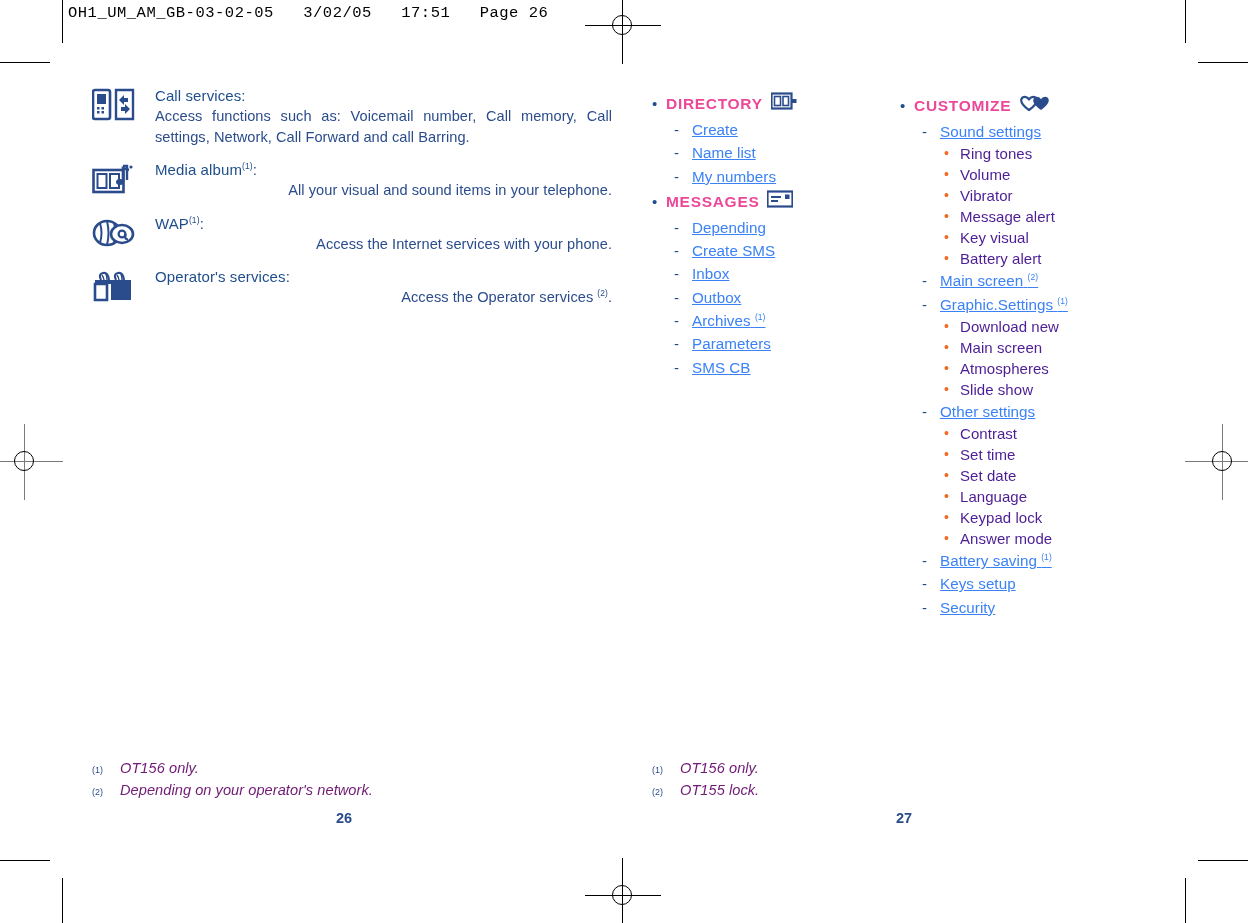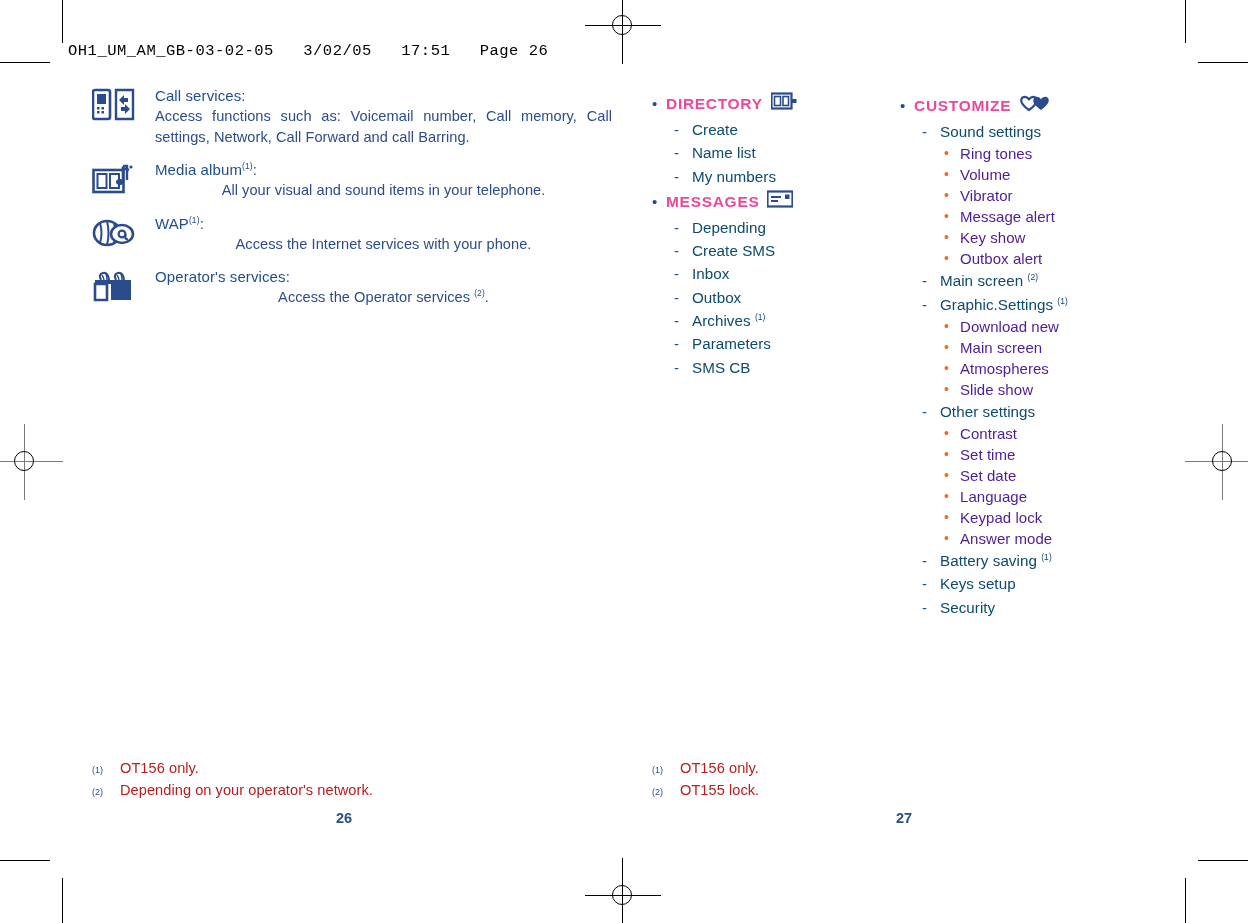--- a/index.html
+++ b/index.html
@@ -47,21 +47,20 @@
 
   
   .slug {
     position: absolute;
     left: 68px; top: 4px;
     font-family: "Liberation Mono", monospace;
     font-size: 15.5px;
     letter-spacing: 0.5px;
     color: #000;
     white-space: pre;
-    margin-top: 38px;
   }
 
   
   .page {
     position: absolute;
   }
 
   
   .left-page { left: 92px; top: 86px; width: 520px; }
 
@@ -82,21 +81,21 @@
     letter-spacing: 0.1px;
     line-height: 20px;
   }
   .feature-desc {
     font-size: 14.6px;
     color: #2B4C8C;
     line-height: 20.5px;
     text-align: justify;
     letter-spacing: 0.05px;
   }
-  .feature-desc.nojust { text-align: center; }
+  .feature-desc.nojust { text-align: right; }
   sup {
     font-size: 8.5px;
     vertical-align: super;
     line-height: 0;
   }
 
   
   .mid-col { left: 652px; top: 92px; width: 215px; }
   .right-col { left: 900px; top: 94px; width: 230px; }
 
@@ -130,23 +129,24 @@
     padding-left: 22px;
   }
   .tree-l2 .dash {
     width: 18px;
     color: #1F4E8C;
     font-size: 15px;
     line-height: 23.3px;
   }
   .tree-l2 .label {
     font-size: 15.2px;
-    color: #0c4a6e;
+    color: #3b82f6;
     line-height: 23.3px;
     letter-spacing: 0.05px;
+    text-decoration: underline;
   }
 
   .tree-l3 {
     display: flex;
     align-items: flex-start;
     padding-left: 44px;
   }
   .tree-l3 .bullet {
     width: 16px;
     color: #F26A21;
@@ -166,22 +166,23 @@
   .fn-right { left: 652px; top: 758px; width: 320px; }
   .fn-row { display: flex; align-items: flex-start; line-height: 20px; }
   .fn-mark {
     width: 28px;
     font-size: 9px;
     color: #2B4C8C;
     padding-top: 2px;
   }
   .fn-text {
     font-size: 14.6px;
-    color: #b91c1c;
+    color: #701a75;
     letter-spacing: 0.05px;
+    font-style: italic;
   }
 
   .folio {
     position: absolute;
     font-size: 14.5px;
     font-weight: bold;
     color: #2B4C8C;
   }
   .folio-left  { left: 336px; top: 810px; }
   .folio-right { left: 896px; top: 810px; }
@@ -392,25 +393,25 @@
   <div class="tree-l3">
     <span class="bullet">•</span>
     <span class="label">Vibrator</span>
   </div>
   <div class="tree-l3">
     <span class="bullet">•</span>
     <span class="label">Message alert</span>
   </div>
   <div class="tree-l3">
     <span class="bullet">•</span>
-    <span class="label">Key show</span>
-  </div>
-  <div class="tree-l3">
-    <span class="bullet">•</span>
-    <span class="label">Outbox alert</span>
+    <span class="label">Key visual</span>
+  </div>
+  <div class="tree-l3">
+    <span class="bullet">•</span>
+    <span class="label">Battery alert</span>
   </div>
 
   <div class="tree-l2">
     <span class="dash">-</span>
     <span class="label"><span>Main screen</span> <sup>(2)</sup></span>
   </div>
 
   <div class="tree-l2">
     <span class="dash">-</span>
     <span class="label"><span>Graphic.Settings</span> <sup>(1)</sup></span>

